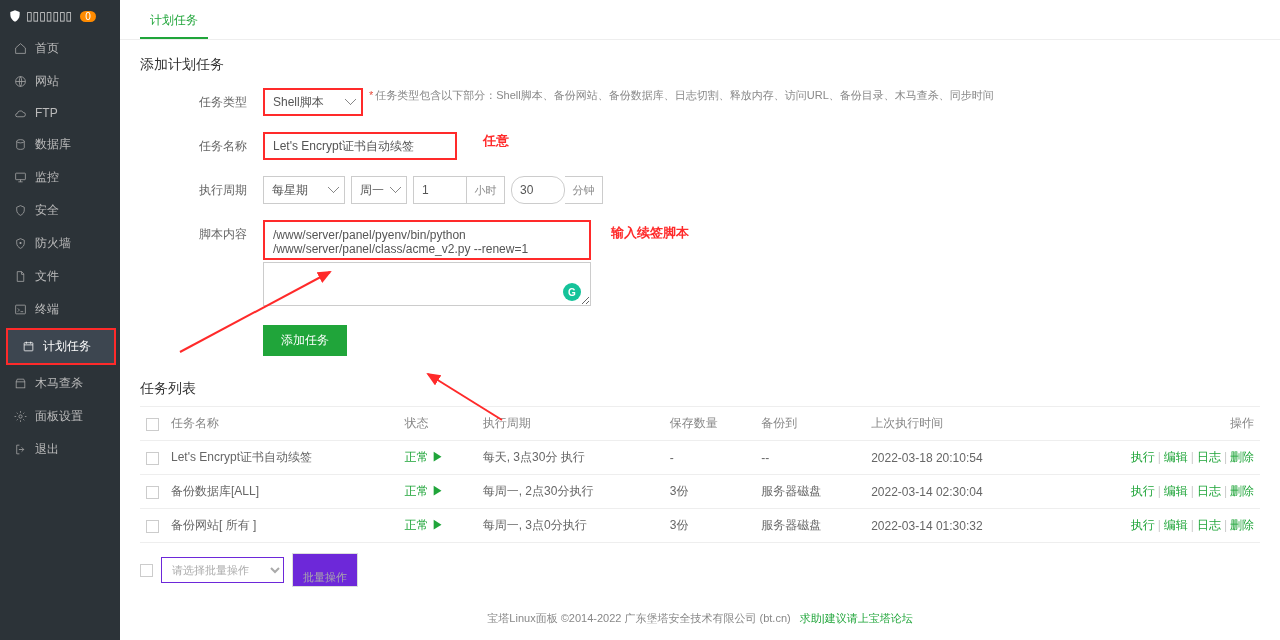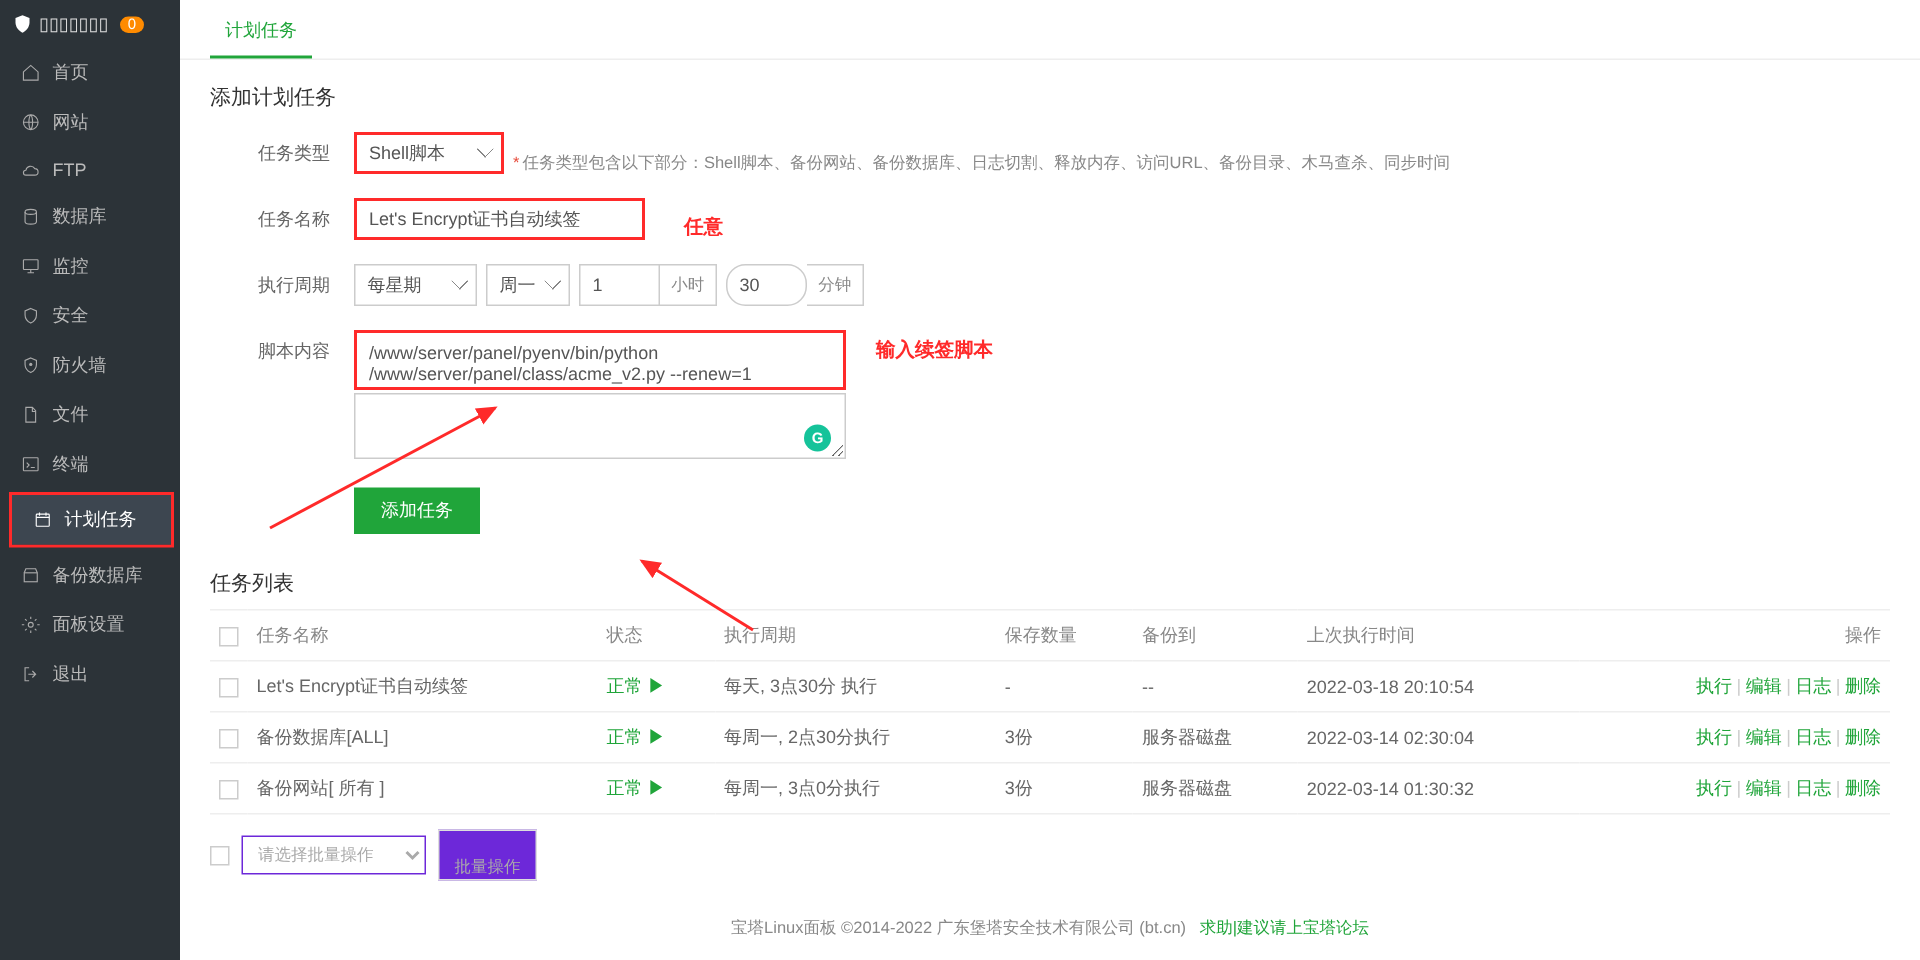--- a/index.html
+++ b/index.html
@@ -11,24 +11,24 @@
 .sidebar .badge { background:#ff8b00; color:#fff; border-radius:8px; font-size:10px; padding:0 5px; margin-left:4px;}
 .nav-item { display:flex; align-items:center; gap:8px; padding:8px 14px; color:#bbb; font-size:12px; cursor:pointer; }
 .nav-item svg { width:13px; height:13px; fill:none; stroke:#aaa; stroke-width:1.4; }
 .nav-item.active { background:#3d4650; color:#fff;}
 .nav-item.active svg{ stroke:#fff;}
 .nav-highlight { border:2px solid #ff2a2a; margin:2px 4px 2px 6px; }
 .main { flex:1; overflow:auto; background:#fff; padding:0;}
 .tabs { border-bottom:1px solid #eee; padding:0 20px; }
 .tab { display:inline-block; padding:8px 10px; color:#20a53a; font-size:12px; border-bottom:2px solid #20a53a; margin-top:4px;}
 .section-title { font-size:14px; color:#333; padding:16px 24px 10px 20px; }
-.form { padding:4px 20px 0 20px; }
+.form { padding:4px 20px 0 20px;margin-left:27px; }
 .form-row { display:flex; align-items:flex-start; margin-bottom:16px; }
 .form-label { width:96px; text-align:right; padding-right:16px; color:#666; padding-top:6px; font-size:12px;}
-.control { display:flex; align-items:flex-end; gap:6px; flex-wrap:wrap;}
+.control { display:flex; align-items:flex-start; gap:6px; flex-wrap:wrap;}
 .select, .input { height:28px; border:1px solid #ccc; background:#fff; padding:0 8px; font-size:12px; color:#555; }
 .select { appearance:none; padding-right:22px; position:relative; background-image:linear-gradient(45deg,transparent 46%,#888 46%,#888 54%,transparent 54%),linear-gradient(-45deg,transparent 46%,#888 46%,#888 54%,transparent 54%); background-size:6px 6px,6px 6px; background-position:right 10px center,right 5px center; background-repeat:no-repeat;}
 .red-box { border:2px solid #ff2a2a !important; }
 .hint { color:#888; font-size:11px; }
 .hint .star{color:#e74c3c; margin-right:2px;}
 .unit { width:38px; text-align:center; color:#888; font-size:11px; border:1px solid #ccc; border-left:0; height:28px; line-height:26px; margin-left:-6px;}
 .textarea-wrap { position:relative; }
 textarea.script { width:328px; height:72px; border:1px solid #ccc; padding:6px 8px; font-size:12px; color:#555; font-family:inherit; resize:both;}
 .textarea-wrap.red2 textarea{ border:2px solid #ff2a2a; height:40px; resize:none;}
 .gram { position:absolute; right:10px; bottom:8px; width:18px; height:18px; background:#15c39a; border-radius:50%; display:flex; align-items:center; justify-content:center; color:#fff; font-size:10px; font-weight:bold;}
@@ -132,21 +132,21 @@
               <path d="M4 9h16M8 3v4M16 3v4"></path>
             </svg>
             <span>计划任务</span>
           </div>
         </div>
         <div class="nav-item">
           <svg viewBox="0 0 24 24">
             <rect x="4" y="9" width="16" height="11"></rect>
             <path d="M4 9l2-5h12l2 5"></path>
           </svg>
-          <span>备份数据库</span>
+          <span>木马查杀</span>
         </div>
         <div class="nav-item">
           <svg viewBox="0 0 24 24">
             <circle cx="12" cy="12" r="3"></circle>
             <path d="M12 2v3M12 19v3M4 12H1M23 12h-3M5 5l2 2M17 17l2 2M5 19l2-2M17 7l2-2"></path>
           </svg>
           <span>面板设置</span>
         </div>
         <div class="nav-item">
           <svg viewBox="0 0 24 24">

